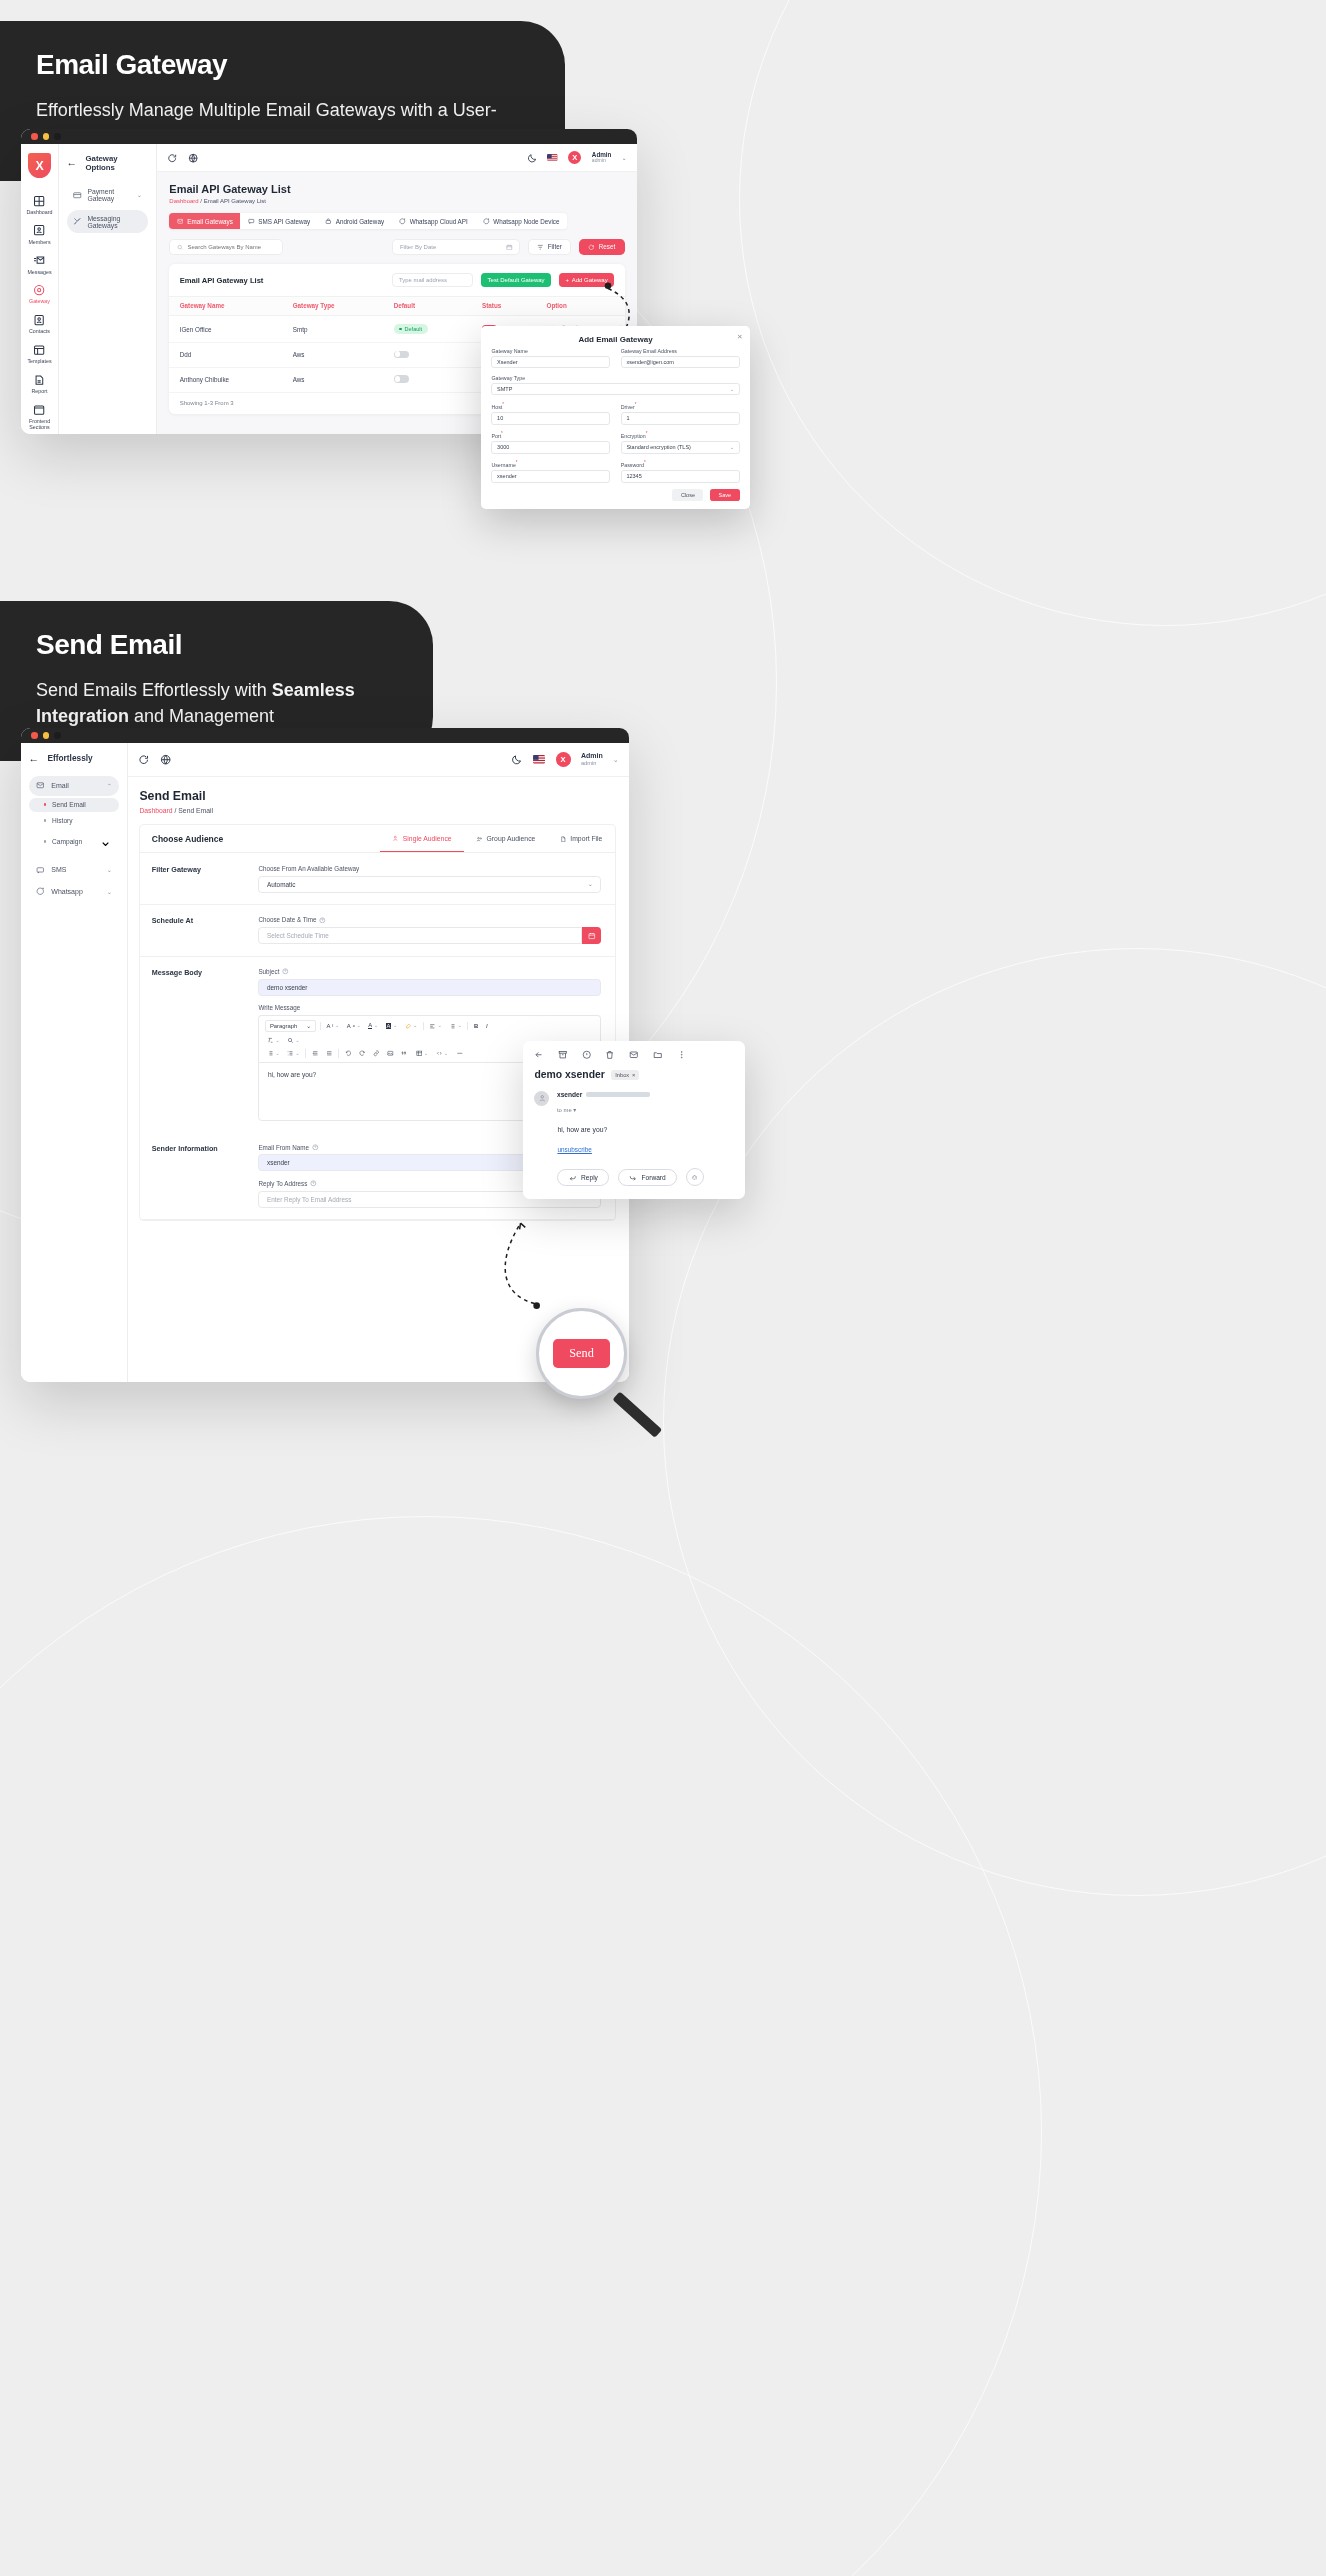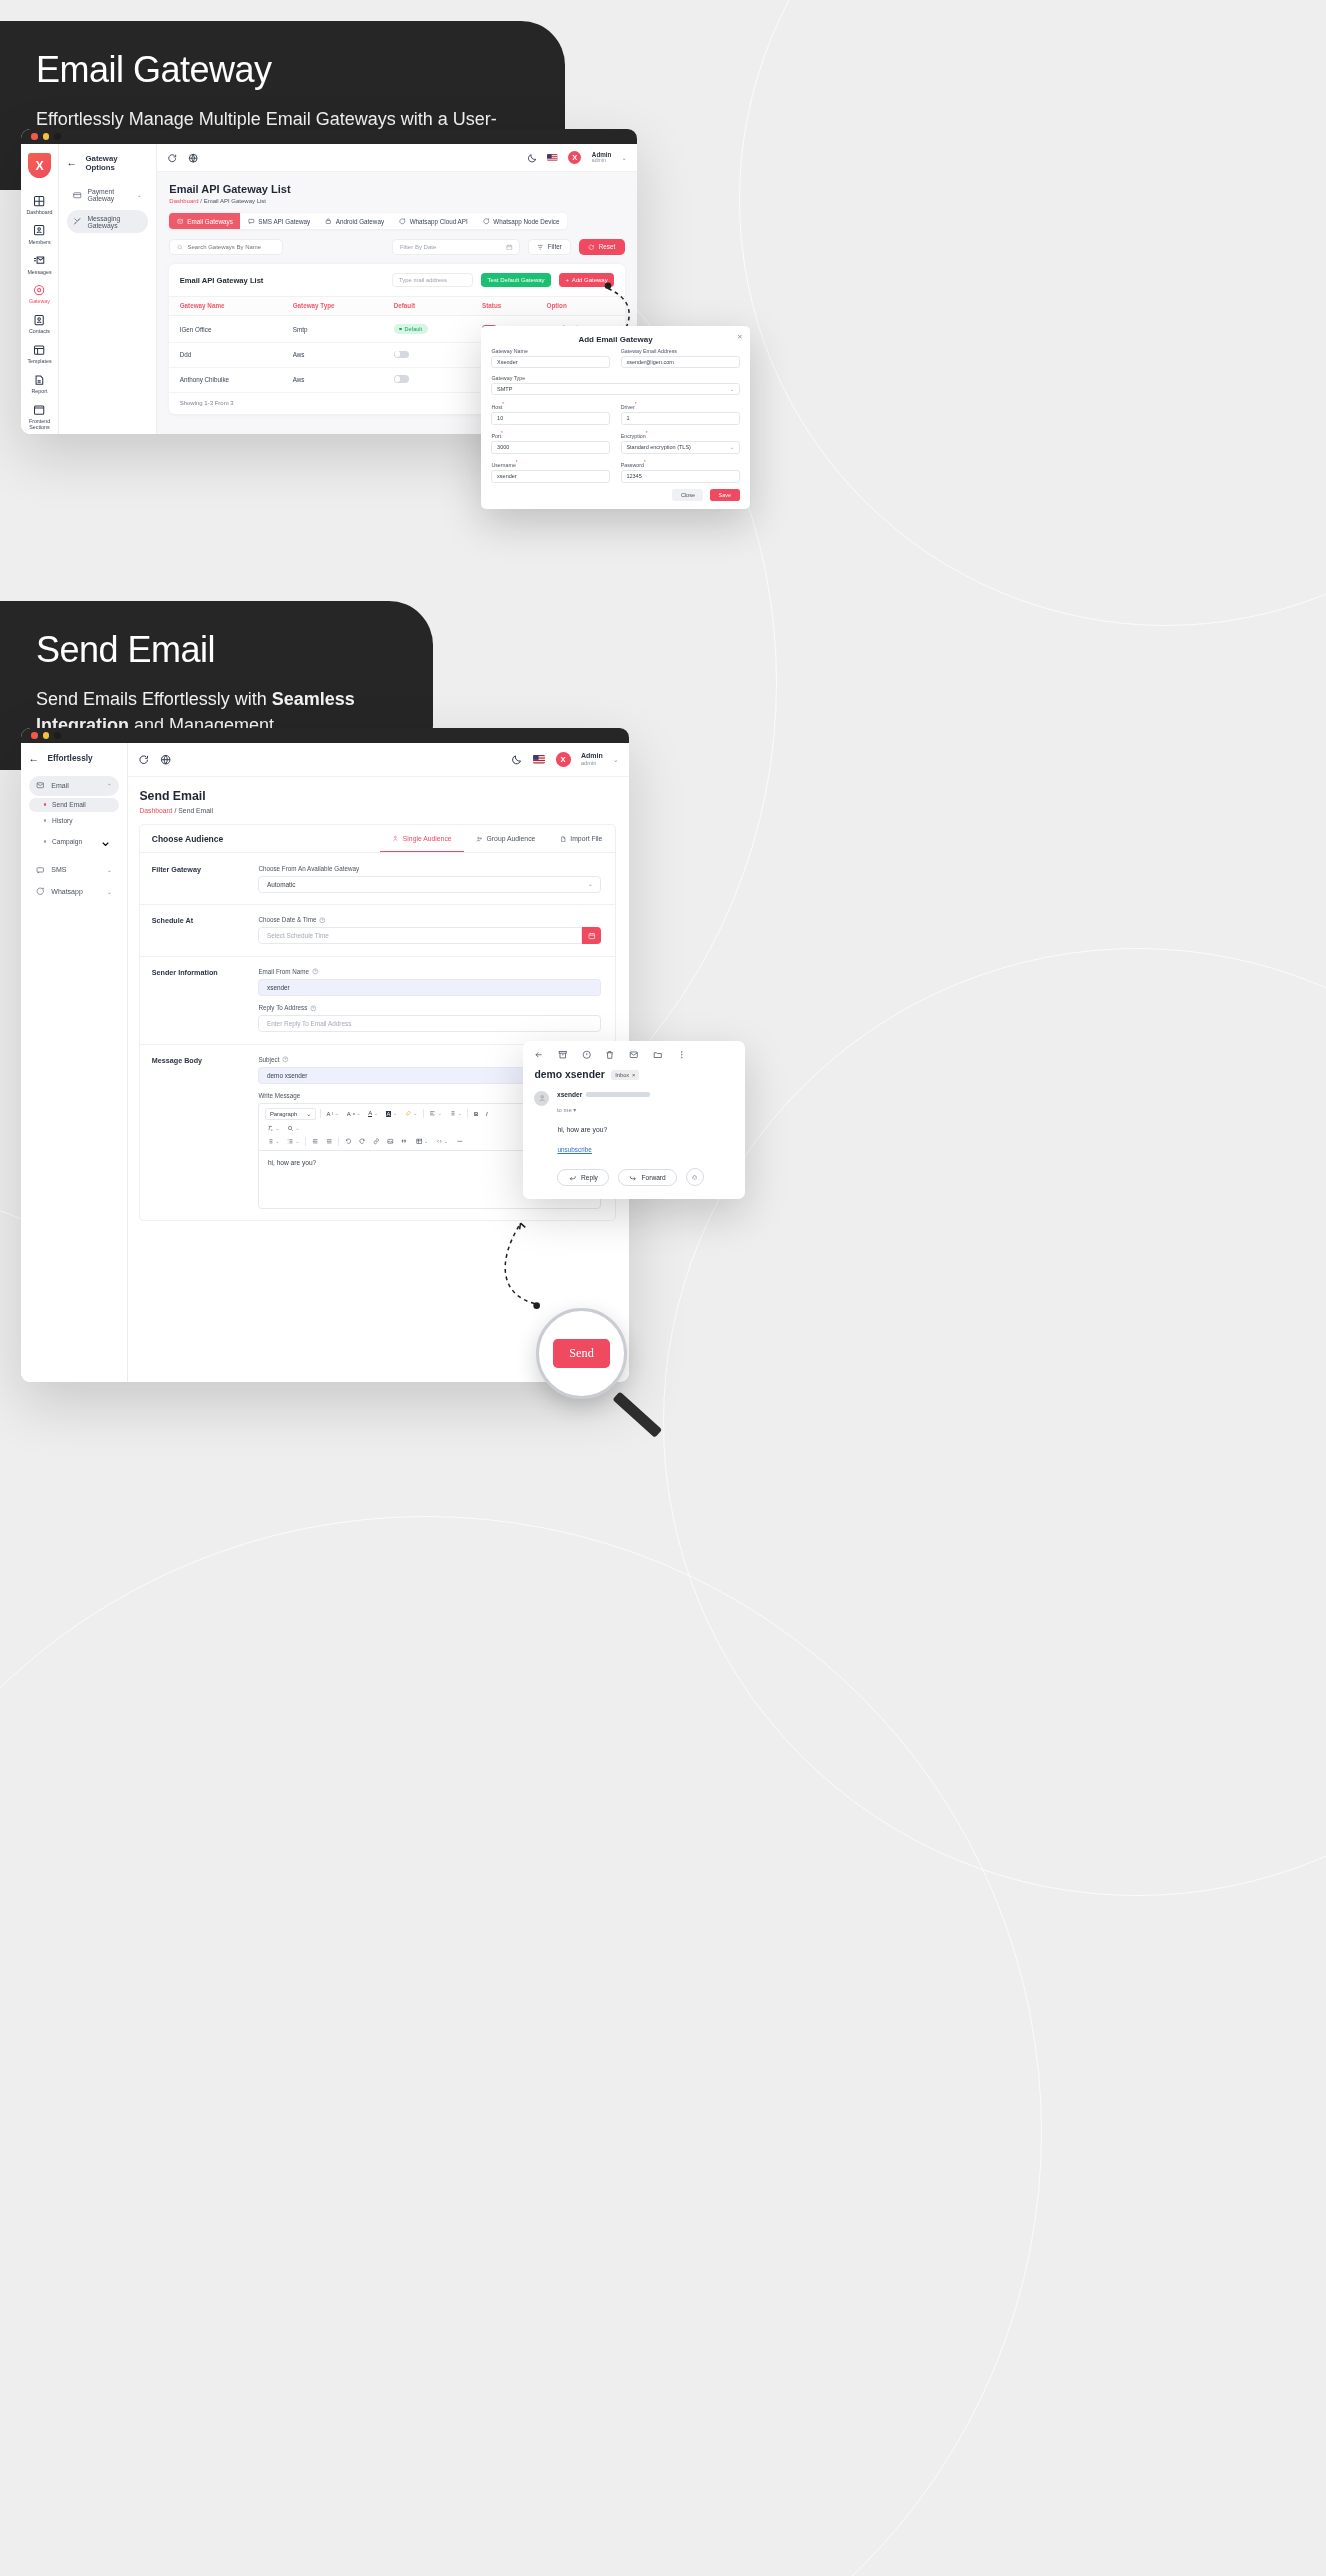--- a/index.html
+++ b/index.html
@@ -16,21 +16,21 @@
   .sw2 { width:1137px; height:1137px; left:-360px; top:114px; }
   .sw3 { width:948px; height:948px; left:663px; top:948px; }
   .sw4 { width:1232px; height:1232px; left:-190px; top:1516px; }
 
   
   .hero {
     position:absolute; left:0; background:#262626; color:#fff;
     border-top-right-radius:44px; border-bottom-right-radius:44px;
     padding:28.4px 49px 32px 36px;
   }
-  .hero h1 { font-size:36px; font-weight:400; letter-spacing:-0.5px; line-height:1.15; }
+  .hero h1 { font-size:28px; font-weight:700; letter-spacing:-0.5px; line-height:1.15; }
   .hero p { font-size:18px; font-weight:300; line-height:1.45; margin-top:15px; color:#f2f2f2; }
   .hero p b { font-weight:700; }
   #hero-1 { top:21px; width:565px; }
   #hero-2 { top:601px; width:433px; }
 
   
   .window {
     position:absolute; background:#fff; border-radius:9.5px;
     box-shadow:0 21px 57px rgba(0,0,0,.16);
     overflow:visible;
@@ -739,20 +739,179 @@
               <div class="cal">
                 <svg style="width:7.6px;height:7.6px" viewBox="0 0 24 24" fill="none" stroke="currentColor" stroke-width="2">
                     <rect x="3" y="5" width="18" height="16" rx="2"></rect>
                     <path d="M3 10h18M8 3v4M16 3v4"></path>
                   </svg>
               </div>
             </div>
           </div>
         </div>
 
+        <div class="form-row" style="border-bottom:0">
+          <div class="form-label">Message Body</div>
+          <div class="form-field">
+            <div class="field-cap">
+              <span>Subject</span>
+              <svg class="qi" viewBox="0 0 24 24" fill="none" stroke="currentColor" stroke-width="2">
+                  <circle cx="12" cy="12" r="9"></circle>
+                  <path d="M9.5 9.5a2.5 2.5 0 1 1 3 2.5v1.5M12 17h.01"></path>
+                </svg>
+            </div>
+            <div class="txt-input filled">
+                <span>demo xsender</span>
+              </div>
+            <div class="field-cap" style="margin-top:8.5px">
+              <span>Write Message</span>
+            </div>
+
+            <div class="editor-bar">
+              <div class="eb-row">
+                <div class="eb-para">
+                  <span>Paragraph</span>
+                    <span class="cv">⌄</span>
+                </div>
+                <span class="eb-sep"></span>
+                <div class="eb-item">A<span style="font-size:4.2px">I</span><span class="cv">⌄</span></div>
+                <div class="eb-item">A<sup style="font-size:3.8px">o</sup><span class="cv">⌄</span></div>
+                <div class="eb-item">
+                    <span style="border-bottom:1.9px solid #2b3445">A</span>
+                    <span class="cv">⌄</span>
+                  </div>
+                <div class="eb-item">
+                    <span style="background:#2b3445;color:#fff;padding:0 0.9px">A</span>
+                    <span class="cv">⌄</span>
+                  </div>
+                <div class="eb-item">
+                  <svg style="width:6.6px;height:6.6px" viewBox="0 0 24 24" fill="none" stroke="#e3a008" stroke-width="2">
+                      <path d="M14 4l6 6-8 8H6v-6z"></path>
+                    </svg>
+                    <span class="cv">⌄</span>
+                </div>
+                <span class="eb-sep"></span>
+                <div class="eb-item">
+                  <svg style="width:6.6px;height:6.6px" viewBox="0 0 24 24" fill="none" stroke="currentColor" stroke-width="2">
+                      <path d="M4 6h16M4 12h10M4 18h16"></path>
+                    </svg>
+                    <span class="cv">⌄</span>
+                </div>
+                <div class="eb-item">
+                  <svg style="width:6.6px;height:6.6px" viewBox="0 0 24 24" fill="none" stroke="currentColor" stroke-width="2">
+                      <path d="M9 6h11M9 12h11M9 18h11M4 6h.01M4 12h.01M4 18h.01"></path>
+                    </svg>
+                    <span class="cv">⌄</span>
+                </div>
+                <span class="eb-sep"></span>
+                <div class="eb-item" style="font-weight:700">B</div>
+                <div class="eb-item" style="font-style:italic">I</div>
+              </div>
+              <div class="eb-row">
+                <div class="eb-item">
+                  <svg style="width:6.6px;height:6.6px" viewBox="0 0 24 24" fill="none" stroke="currentColor" stroke-width="2">
+                      <path d="M6 5h12M10 5l-3 14M14 19h6"></path>
+                    </svg>
+                    <span class="cv">⌄</span>
+                </div>
+                <div class="eb-item">
+                  <svg style="width:6.6px;height:6.6px" viewBox="0 0 24 24" fill="none" stroke="currentColor" stroke-width="2">
+                      <circle cx="11" cy="11" r="6"></circle>
+                      <path d="M16 16l5 5"></path>
+                    </svg>
+                    <span class="cv">⌄</span>
+                </div>
+              </div>
+              <div class="eb-row">
+                <div class="eb-item">
+                  <svg style="width:6.6px;height:6.6px" viewBox="0 0 24 24" fill="none" stroke="currentColor" stroke-width="2">
+                      <path d="M9 6h11M9 12h11M9 18h11M4 6h.01M4 12h.01M4 18h.01"></path>
+                    </svg>
+                    <span class="cv">⌄</span>
+                </div>
+                <div class="eb-item">
+                  <svg style="width:6.6px;height:6.6px" viewBox="0 0 24 24" fill="none" stroke="currentColor" stroke-width="2">
+                      <path d="M9 6h11M9 12h11M9 18h11M4 5v3M3 18h2"></path>
+                    </svg>
+                    <span class="cv">⌄</span>
+                </div>
+                <span class="eb-sep"></span>
+                <div class="eb-item">
+                    <svg style="width:6.6px;height:6.6px" viewBox="0 0 24 24" fill="none" stroke="currentColor" stroke-width="2">
+                      <path d="M4 6h16M8 12h12M4 18h16M4 12l2-2v4z"></path>
+                    </svg>
+                  </div>
+                <div class="eb-item">
+                    <svg style="width:6.6px;height:6.6px" viewBox="0 0 24 24" fill="none" stroke="currentColor" stroke-width="2">
+                      <path d="M4 6h16M10 12h10M4 18h16M8 12l-2-2v4z"></path>
+                    </svg>
+                  </div>
+                <span class="eb-sep"></span>
+                <div class="eb-item">
+                    <svg style="width:6.6px;height:6.6px" viewBox="0 0 24 24" fill="none" stroke="currentColor" stroke-width="2">
+                      <path d="M9 10H5V6"></path>
+                      <path d="M5 10a8 8 0 1 1 2 7"></path>
+                    </svg>
+                  </div>
+                <div class="eb-item">
+                    <svg style="width:6.6px;height:6.6px" viewBox="0 0 24 24" fill="none" stroke="currentColor" stroke-width="2">
+                      <path d="M15 10h4V6"></path>
+                      <path d="M19 10a8 8 0 1 0-2 7"></path>
+                    </svg>
+                  </div>
+                <div class="eb-item">
+                    <svg style="width:6.6px;height:6.6px" viewBox="0 0 24 24" fill="none" stroke="currentColor" stroke-width="2">
+                      <path d="M10 13a5 5 0 0 0 7 0l2-2a5 5 0 0 0-7-7l-1 1"></path>
+                      <path d="M14 11a5 5 0 0 0-7 0l-2 2a5 5 0 0 0 7 7l1-1"></path>
+                    </svg>
+                  </div>
+                <div class="eb-item">
+                    <svg style="width:6.6px;height:6.6px" viewBox="0 0 24 24" fill="none" stroke="currentColor" stroke-width="2">
+                      <rect x="3" y="5" width="18" height="14" rx="2"></rect>
+                      <path d="M3 16l5-5 4 4 3-3 6 6"></path>
+                    </svg>
+                  </div>
+                <div class="eb-item">
+                    <svg style="width:6.6px;height:6.6px" viewBox="0 0 24 24" fill="none" stroke="currentColor" stroke-width="2">
+                      <path d="M7 7v5H4V7zM16 7v5h-3V7z"></path>
+                      <path d="M7 12c0 3-1 4-3 5M16 12c0 3-1 4-3 5"></path>
+                    </svg>
+                  </div>
+                <div class="eb-item">
+                    <svg style="width:6.6px;height:6.6px" viewBox="0 0 24 24" fill="none" stroke="currentColor" stroke-width="2">
+                      <rect x="3" y="4" width="18" height="16"></rect>
+                      <path d="M3 10h18M9 4v16"></path>
+                    </svg>
+                    <span class="cv">⌄</span>
+                  </div>
+                <div class="eb-item">
+                    <svg style="width:6.6px;height:6.6px" viewBox="0 0 24 24" fill="none" stroke="currentColor" stroke-width="2">
+                      <path d="M9 8l-4 4 4 4M15 8l4 4-4 4"></path>
+                    </svg>
+                    <span class="cv">⌄</span>
+                  </div>
+                <div class="eb-item">
+                    <svg style="width:7.6px;height:6.6px" viewBox="0 0 24 24" fill="none" stroke="currentColor" stroke-width="2">
+                      <path d="M3 12h18"></path>
+                    </svg>
+                  </div>
+              </div>
+            </div>
+            <div class="editor-body">
+              <span>hi, how are you?</span>
+              <span class="mic">
+                <svg style="width:5.7px;height:5.7px" viewBox="0 0 24 24" fill="none" stroke="currentColor" stroke-width="2.2">
+                    <rect x="9" y="3" width="6" height="11" rx="3"></rect>
+                    <path d="M5 12a7 7 0 0 0 14 0M12 19v3"></path>
+                  </svg>
+              </span>
+            </div>
+          </div>
+        </div>
+
         <div class="form-row">
           <div class="form-label">Sender Information</div>
           <div class="form-field">
             <div class="field-cap">
               <span>Email From Name</span>
               <svg class="qi" viewBox="0 0 24 24" fill="none" stroke="currentColor" stroke-width="2">
                   <circle cx="12" cy="12" r="9"></circle>
                   <path d="M9.5 9.5a2.5 2.5 0 1 1 3 2.5v1.5M12 17h.01"></path>
                 </svg>
             </div>
@@ -762,179 +921,20 @@
             <div class="field-cap" style="margin-top:8.5px">
               <span>Reply To Address</span>
               <svg class="qi" viewBox="0 0 24 24" fill="none" stroke="currentColor" stroke-width="2">
                   <circle cx="12" cy="12" r="9"></circle>
                   <path d="M9.5 9.5a2.5 2.5 0 1 1 3 2.5v1.5M12 17h.01"></path>
                 </svg>
             </div>
             <div class="txt-input ph">
                 <span>Enter Reply To Email Address</span>
               </div>
-          </div>
-        </div>
-
-        <div class="form-row" style="border-bottom:0">
-          <div class="form-label">Message Body</div>
-          <div class="form-field">
-            <div class="field-cap">
-              <span>Subject</span>
-              <svg class="qi" viewBox="0 0 24 24" fill="none" stroke="currentColor" stroke-width="2">
-                  <circle cx="12" cy="12" r="9"></circle>
-                  <path d="M9.5 9.5a2.5 2.5 0 1 1 3 2.5v1.5M12 17h.01"></path>
-                </svg>
-            </div>
-            <div class="txt-input filled">
-                <span>demo xsender</span>
-              </div>
-            <div class="field-cap" style="margin-top:8.5px">
-              <span>Write Message</span>
-            </div>
-
-            <div class="editor-bar">
-              <div class="eb-row">
-                <div class="eb-para">
-                  <span>Paragraph</span>
-                    <span class="cv">⌄</span>
-                </div>
-                <span class="eb-sep"></span>
-                <div class="eb-item">A<span style="font-size:4.2px">I</span><span class="cv">⌄</span></div>
-                <div class="eb-item">A<sup style="font-size:3.8px">o</sup><span class="cv">⌄</span></div>
-                <div class="eb-item">
-                    <span style="border-bottom:1.9px solid #2b3445">A</span>
-                    <span class="cv">⌄</span>
-                  </div>
-                <div class="eb-item">
-                    <span style="background:#2b3445;color:#fff;padding:0 0.9px">A</span>
-                    <span class="cv">⌄</span>
-                  </div>
-                <div class="eb-item">
-                  <svg style="width:6.6px;height:6.6px" viewBox="0 0 24 24" fill="none" stroke="#e3a008" stroke-width="2">
-                      <path d="M14 4l6 6-8 8H6v-6z"></path>
-                    </svg>
-                    <span class="cv">⌄</span>
-                </div>
-                <span class="eb-sep"></span>
-                <div class="eb-item">
-                  <svg style="width:6.6px;height:6.6px" viewBox="0 0 24 24" fill="none" stroke="currentColor" stroke-width="2">
-                      <path d="M4 6h16M4 12h10M4 18h16"></path>
-                    </svg>
-                    <span class="cv">⌄</span>
-                </div>
-                <div class="eb-item">
-                  <svg style="width:6.6px;height:6.6px" viewBox="0 0 24 24" fill="none" stroke="currentColor" stroke-width="2">
-                      <path d="M9 6h11M9 12h11M9 18h11M4 6h.01M4 12h.01M4 18h.01"></path>
-                    </svg>
-                    <span class="cv">⌄</span>
-                </div>
-                <span class="eb-sep"></span>
-                <div class="eb-item" style="font-weight:700">B</div>
-                <div class="eb-item" style="font-style:italic">I</div>
-              </div>
-              <div class="eb-row">
-                <div class="eb-item">
-                  <svg style="width:6.6px;height:6.6px" viewBox="0 0 24 24" fill="none" stroke="currentColor" stroke-width="2">
-                      <path d="M6 5h12M10 5l-3 14M14 19h6"></path>
-                    </svg>
-                    <span class="cv">⌄</span>
-                </div>
-                <div class="eb-item">
-                  <svg style="width:6.6px;height:6.6px" viewBox="0 0 24 24" fill="none" stroke="currentColor" stroke-width="2">
-                      <circle cx="11" cy="11" r="6"></circle>
-                      <path d="M16 16l5 5"></path>
-                    </svg>
-                    <span class="cv">⌄</span>
-                </div>
-              </div>
-              <div class="eb-row">
-                <div class="eb-item">
-                  <svg style="width:6.6px;height:6.6px" viewBox="0 0 24 24" fill="none" stroke="currentColor" stroke-width="2">
-                      <path d="M9 6h11M9 12h11M9 18h11M4 6h.01M4 12h.01M4 18h.01"></path>
-                    </svg>
-                    <span class="cv">⌄</span>
-                </div>
-                <div class="eb-item">
-                  <svg style="width:6.6px;height:6.6px" viewBox="0 0 24 24" fill="none" stroke="currentColor" stroke-width="2">
-                      <path d="M9 6h11M9 12h11M9 18h11M4 5v3M3 18h2"></path>
-                    </svg>
-                    <span class="cv">⌄</span>
-                </div>
-                <span class="eb-sep"></span>
-                <div class="eb-item">
-                    <svg style="width:6.6px;height:6.6px" viewBox="0 0 24 24" fill="none" stroke="currentColor" stroke-width="2">
-                      <path d="M4 6h16M8 12h12M4 18h16M4 12l2-2v4z"></path>
-                    </svg>
-                  </div>
-                <div class="eb-item">
-                    <svg style="width:6.6px;height:6.6px" viewBox="0 0 24 24" fill="none" stroke="currentColor" stroke-width="2">
-                      <path d="M4 6h16M10 12h10M4 18h16M8 12l-2-2v4z"></path>
-                    </svg>
-                  </div>
-                <span class="eb-sep"></span>
-                <div class="eb-item">
-                    <svg style="width:6.6px;height:6.6px" viewBox="0 0 24 24" fill="none" stroke="currentColor" stroke-width="2">
-                      <path d="M9 10H5V6"></path>
-                      <path d="M5 10a8 8 0 1 1 2 7"></path>
-                    </svg>
-                  </div>
-                <div class="eb-item">
-                    <svg style="width:6.6px;height:6.6px" viewBox="0 0 24 24" fill="none" stroke="currentColor" stroke-width="2">
-                      <path d="M15 10h4V6"></path>
-                      <path d="M19 10a8 8 0 1 0-2 7"></path>
-                    </svg>
-                  </div>
-                <div class="eb-item">
-                    <svg style="width:6.6px;height:6.6px" viewBox="0 0 24 24" fill="none" stroke="currentColor" stroke-width="2">
-                      <path d="M10 13a5 5 0 0 0 7 0l2-2a5 5 0 0 0-7-7l-1 1"></path>
-                      <path d="M14 11a5 5 0 0 0-7 0l-2 2a5 5 0 0 0 7 7l1-1"></path>
-                    </svg>
-                  </div>
-                <div class="eb-item">
-                    <svg style="width:6.6px;height:6.6px" viewBox="0 0 24 24" fill="none" stroke="currentColor" stroke-width="2">
-                      <rect x="3" y="5" width="18" height="14" rx="2"></rect>
-                      <path d="M3 16l5-5 4 4 3-3 6 6"></path>
-                    </svg>
-                  </div>
-                <div class="eb-item">
-                    <svg style="width:6.6px;height:6.6px" viewBox="0 0 24 24" fill="none" stroke="currentColor" stroke-width="2">
-                      <path d="M7 7v5H4V7zM16 7v5h-3V7z"></path>
-                      <path d="M7 12c0 3-1 4-3 5M16 12c0 3-1 4-3 5"></path>
-                    </svg>
-                  </div>
-                <div class="eb-item">
-                    <svg style="width:6.6px;height:6.6px" viewBox="0 0 24 24" fill="none" stroke="currentColor" stroke-width="2">
-                      <rect x="3" y="4" width="18" height="16"></rect>
-                      <path d="M3 10h18M9 4v16"></path>
-                    </svg>
-                    <span class="cv">⌄</span>
-                  </div>
-                <div class="eb-item">
-                    <svg style="width:6.6px;height:6.6px" viewBox="0 0 24 24" fill="none" stroke="currentColor" stroke-width="2">
-                      <path d="M9 8l-4 4 4 4M15 8l4 4-4 4"></path>
-                    </svg>
-                    <span class="cv">⌄</span>
-                  </div>
-                <div class="eb-item">
-                    <svg style="width:7.6px;height:6.6px" viewBox="0 0 24 24" fill="none" stroke="currentColor" stroke-width="2">
-                      <path d="M3 12h18"></path>
-                    </svg>
-                  </div>
-              </div>
-            </div>
-            <div class="editor-body">
-              <span>hi, how are you?</span>
-              <span class="mic">
-                <svg style="width:5.7px;height:5.7px" viewBox="0 0 24 24" fill="none" stroke="currentColor" stroke-width="2.2">
-                    <rect x="9" y="3" width="6" height="11" rx="3"></rect>
-                    <path d="M5 12a7 7 0 0 0 14 0M12 19v3"></path>
-                  </svg>
-              </span>
-            </div>
           </div>
         </div>
       </div>
     </div>
   </div>
 </div>
 
 <svg class="arrow-svg" style="left:474px;top:1208px;width:76px;height:109px;" viewBox="0 0 80 115">
   <circle cx="66" cy="103" r="3.5" fill="#1f1f1f"></circle>
   <path d="M64 101 C 30 92, 22 60, 49 16" stroke="#1f1f1f" stroke-width="1.6" fill="none" stroke-dasharray="4 4"></path>

